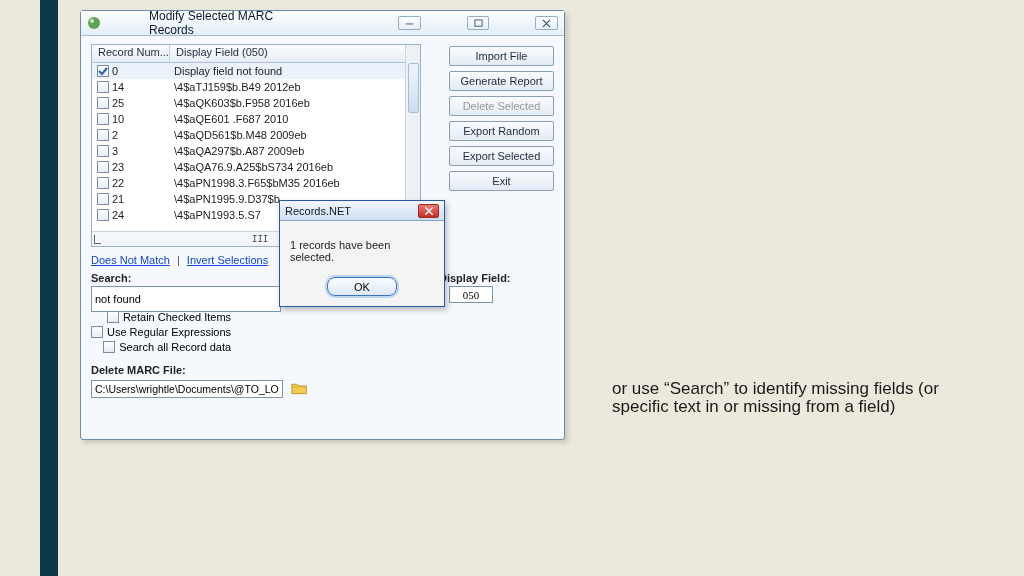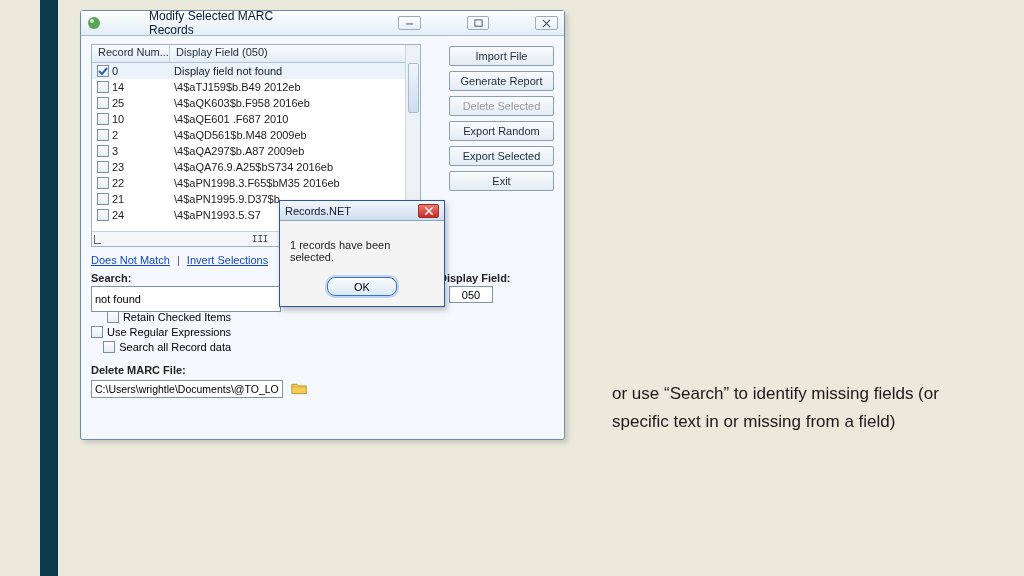--- a/index.html
+++ b/index.html
@@ -1,18 +1,18 @@
 <!DOCTYPE html>
 <html><head>
 <meta charset="utf-8">
 <style>
   * { box-sizing: border-box; margin: 0; padding: 0; font-family: "Segoe UI", Tahoma, Arial, sans-serif; }
   body { background: #ebe8dc; width: 1024px; height: 576px; overflow: hidden; position: relative; }
   .side-bar { position: absolute; left: 40px; top: 0; width: 18px; height: 576px; background: #0d3a4a; }
-  .annotation { position: absolute; left: 612px; top: 380px; width: 370px; font-size: 17px; line-height: 28px; color: #1a1a1a; }
+  .annotation { position: absolute; left: 612px; top: 380px; width: 370px; font-size: 17px; line-height: 18px; color: #1a1a1a; }
   .window {
     position: absolute; left: 80px; top: 10px; width: 485px; height: 430px;
     background: #f5f8fc; border: 1px solid #6d8aa6; border-radius: 3px;
     box-shadow: 3px 3px 5px rgba(0,0,0,0.15);
   }
   .titlebar {
     height: 25px; display: flex; align-items: center; padding: 0 6px;
     background: linear-gradient(#fdfefe, #e3eef7);
     border-bottom: 1px solid #a8bed0; font-size: 12px; color: #0a1a33; gap: 43px;
   }
@@ -49,21 +49,21 @@
   .links .sep { color:#555; margin:0 4px; }
   .btn-col { position:absolute; right:10px; top:10px; width:105px; display:flex; flex-direction:column; gap:5px; }
   .btn {
     height:20px; font-size:11px; border:1px solid #8b9fb3; border-radius:2px;
     background: linear-gradient(#fafcfe,#e3ebf3); cursor:pointer; color:#1d2c3d;
   }
   .btn.disabled { color:#9a9a9a; }
   .search-label { position:absolute; left:10px; top:236px; font-size:11px; font-weight:bold; color:#222; }
   .search-input { position:absolute; left:10px; top:250px; width:190px; height:17px; border:1px solid #7e94a9; font-size:11px; padding:12px 3px; background:#fff; }
   .display-label { position:absolute; left:358px; top:236px; font-size:11px; font-weight:bold; color:#222; }
-  .display-input { position:absolute; left:368px; top:250px; width:44px; height:17px; border:1px solid #7e94a9; font-size:11px; text-align:center; background:#fff; }
+  .display-input { position:absolute; left:368px; top:250px; width:44px; height:17px; border:1px solid #7e94a9; font-size:11px; text-align:center; background:#fff;font-family:Liberation Serif, serif; }
   .opts { position:absolute; left:10px; top:273px; font-size:11px; }
   .opt-row { display:flex; align-items:center; gap:4px; height:15px;justify-content:flex-end; }
   .source-label { position:absolute; left:10px; top:328px; font-size:11px; font-weight:bold; color:#222; }
   .source-input { position:absolute; left:10px; top:344px; width:192px; height:18px; border:1px solid #7e94a9; font-size:10.5px; padding:0 3px; background:#fff; white-space:nowrap; overflow:hidden; }
   .folder-btn { position:absolute; left:209px; top:343px; width:19px; height:19px; display:flex; align-items:center; justify-content:center; cursor:pointer; }
   .folder-btn svg { width:17px; height:15px; }
   .grid-scroll { position:absolute; right:0; top:0; width:15px; height:100%; background:#edf1f6; border-left:1px solid #ccd7e3; }
   .thumb { position:absolute; top:18px; left:2px; width:11px; height:50px; background: linear-gradient(#f0f5fb,#cdddee); border:1px solid #a4bcd5; border-radius:2px; }
 
   .dlg {

